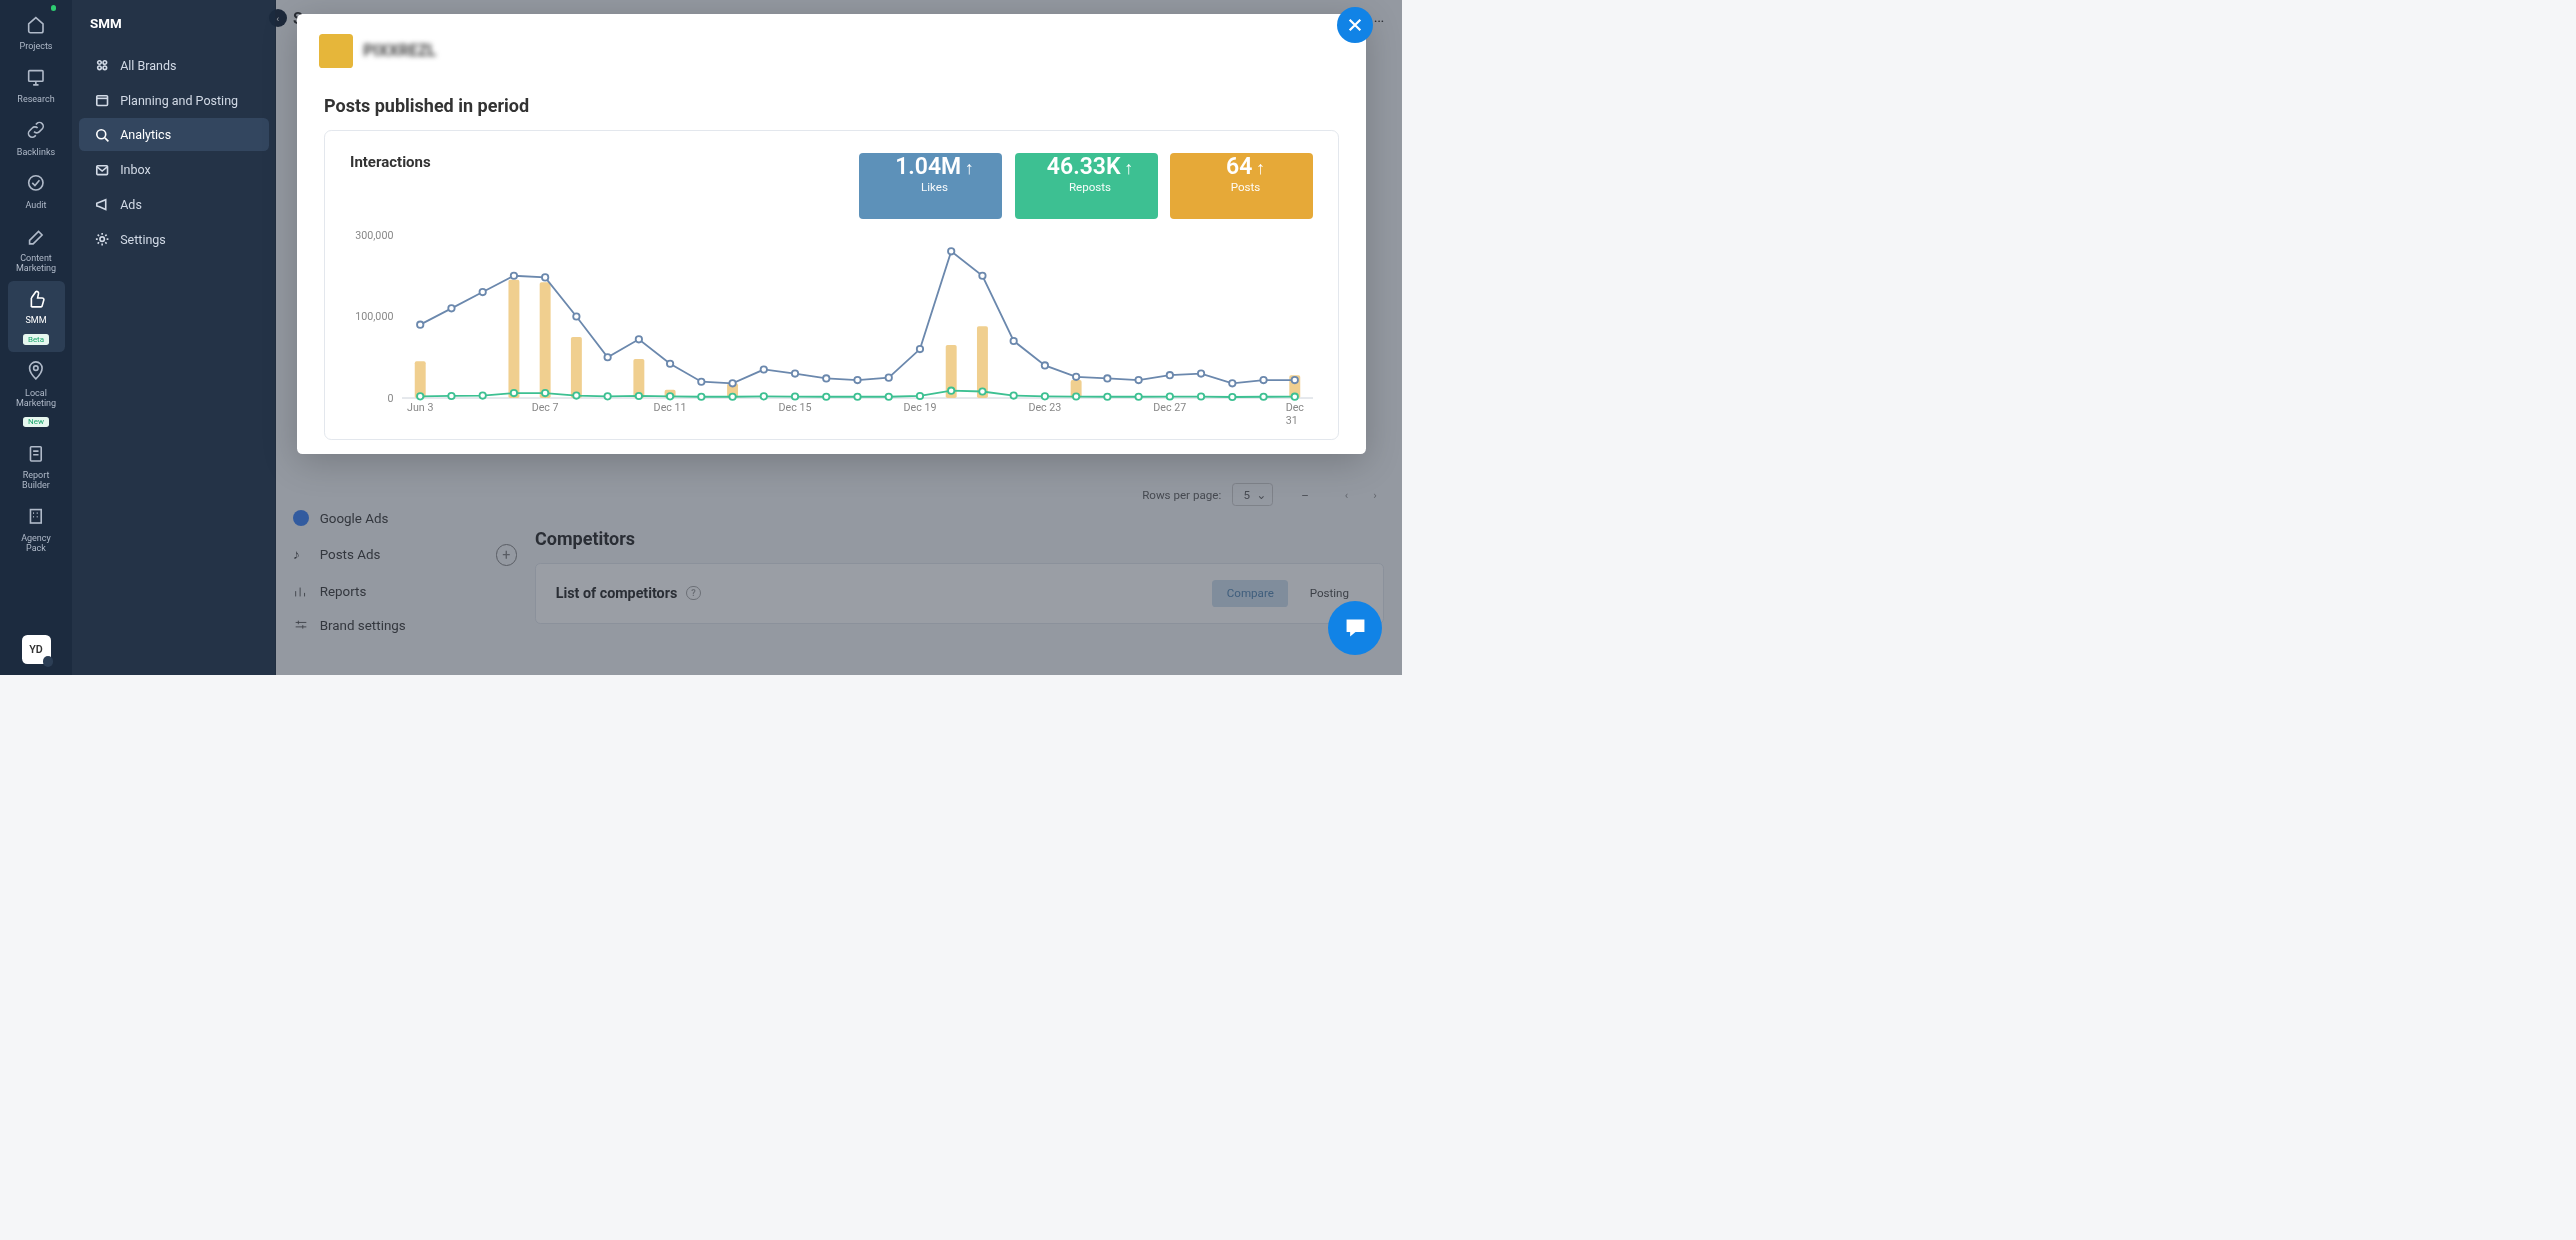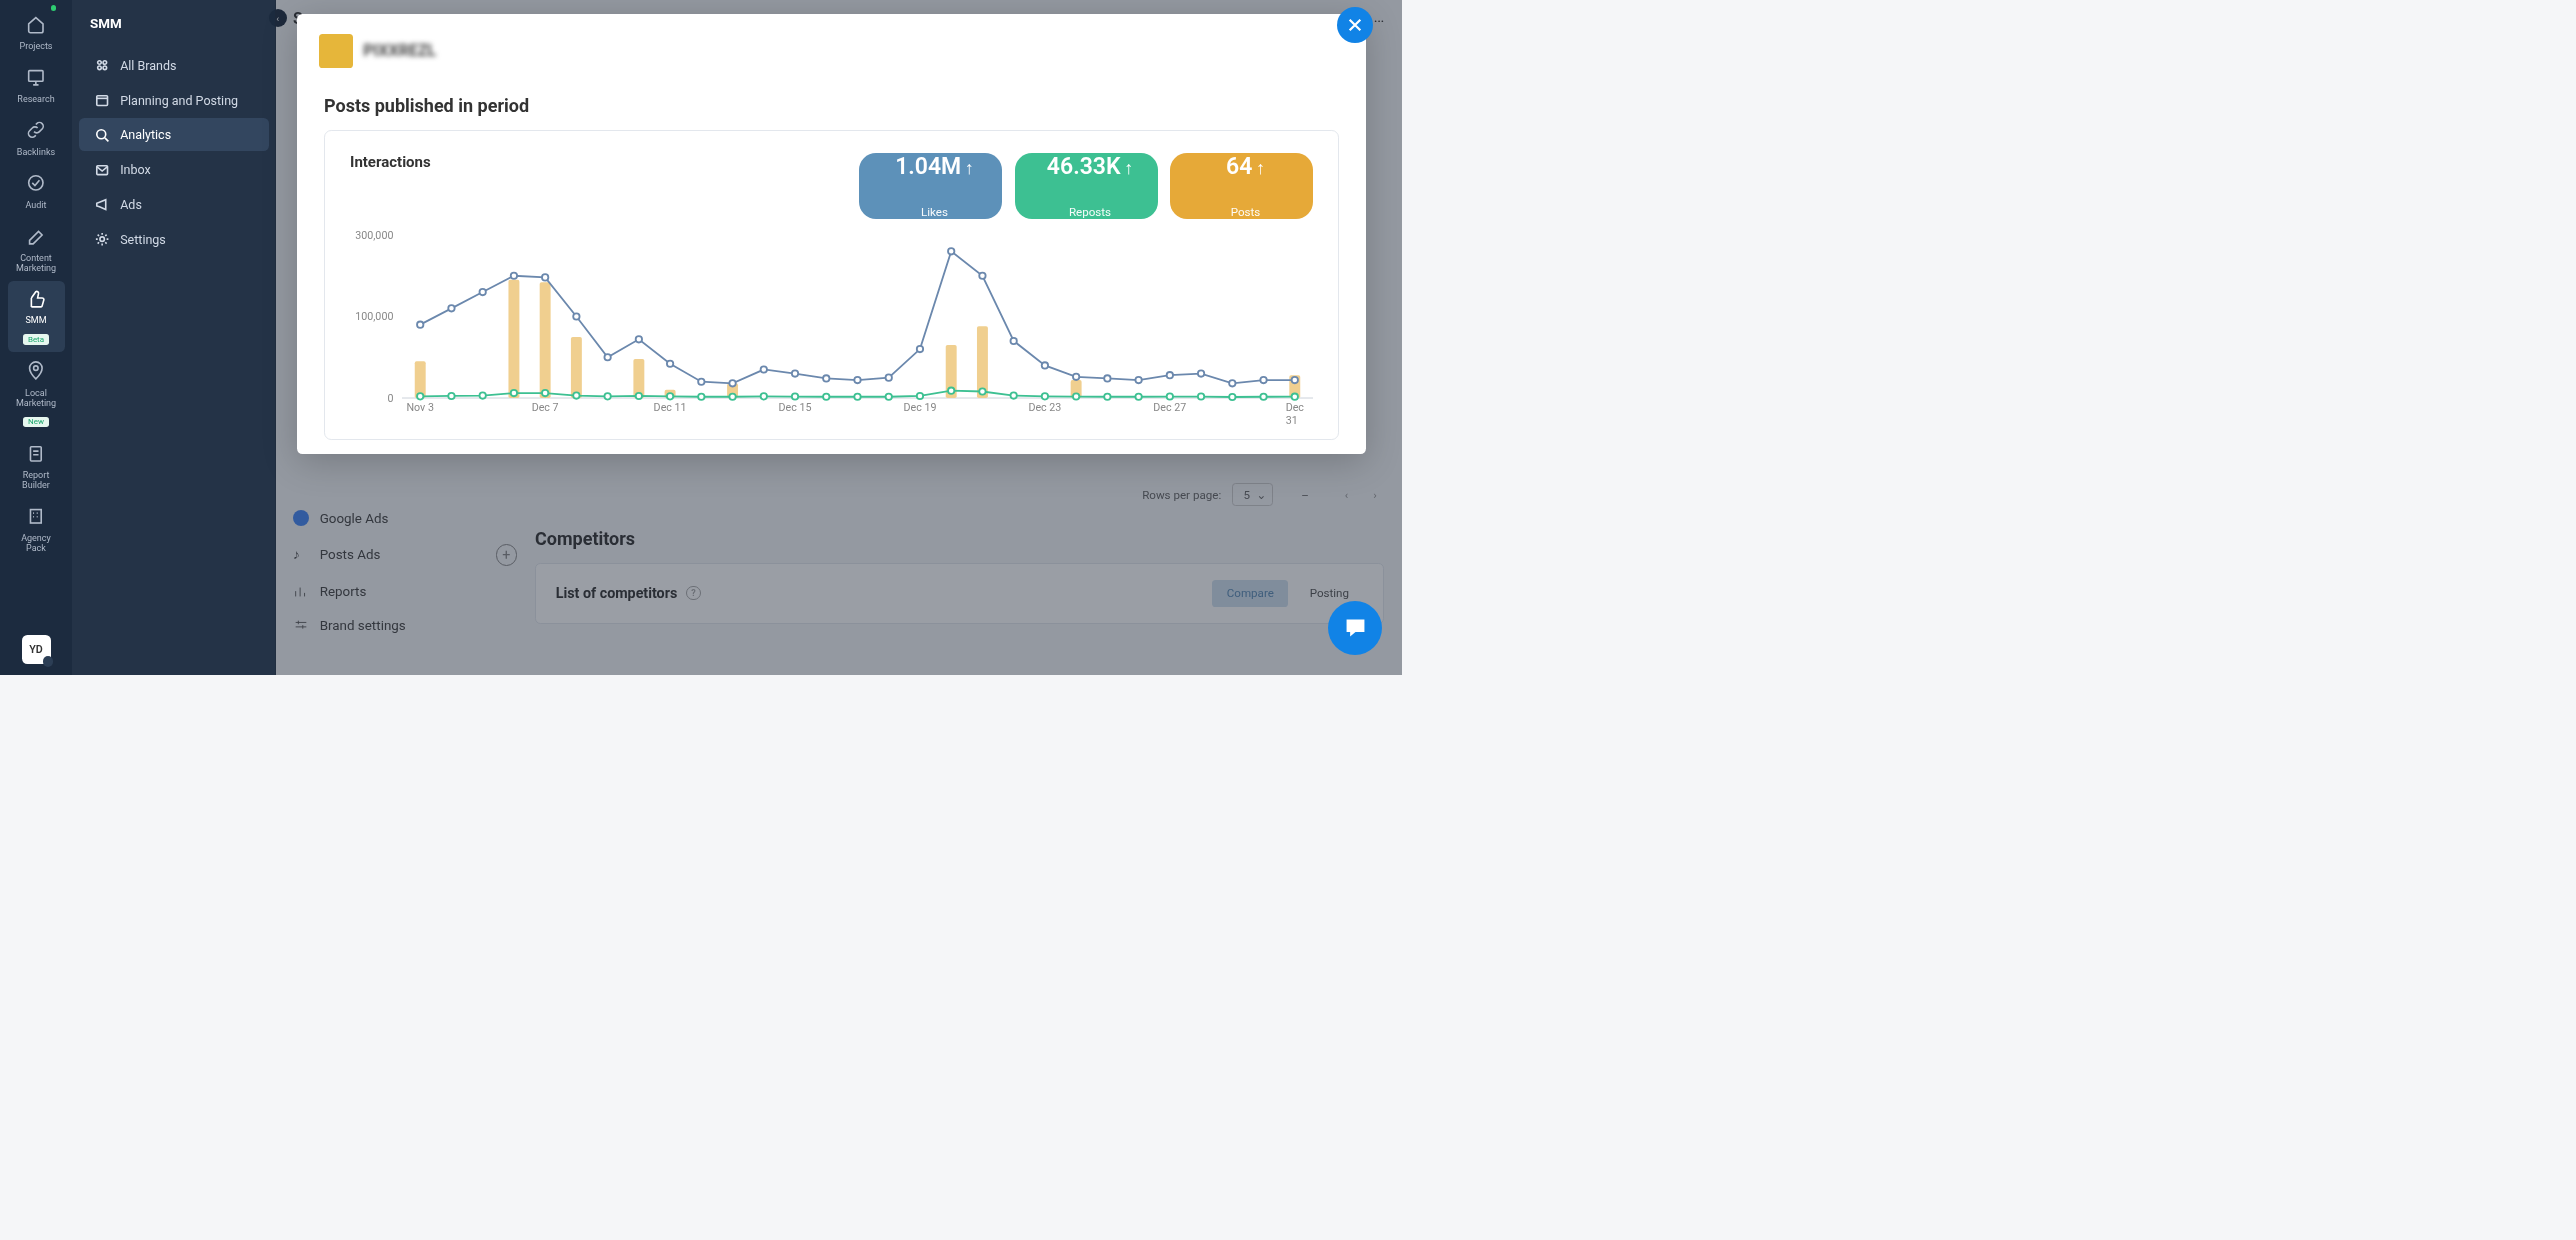--- a/index.html
+++ b/index.html
@@ -53,21 +53,21 @@
 .modal { position: absolute; left: 297px; right: 36px; top: 14.3px; background: #fff; border-radius: 5.4px; z-index: 30; box-shadow: 0 7.2px 36px rgba(0,0,0,0.2); padding-bottom: 14.3px; }
 .modal-close { position: absolute; right: -7.2px; top: -7.2px; width: 36px; height: 36px; background: #1183e6; border-radius: 50%; display: flex; align-items: center; justify-content: center; color: #fff; cursor: pointer; }
 .modal-head { display: flex; align-items: center; gap: 10.7px; padding: 19.7px 21.5px; }
 .modal-logo { width: 34px; height: 34px; background: #e6b63a; border-radius: 3.6px; }
 .modal-brand { font-size: 16px; font-weight: 700; color: #444; filter: blur(2.7px); }
 .modal-title { padding: 7.2px 27px 14.3px; font-size: 18px; font-weight: 700; color: #333; }
 .card { margin: 0 27px; border: 0.9px solid #e3e7ed; border-radius: 7.2px; padding: 21.5px 25px 16px; }
 .card-head { display: flex; align-items: flex-start; justify-content: space-between; margin-bottom: 16px; }
 .card-title { font-size: 15px; font-weight: 700; color: #333; }
 .stat-row { display: flex; gap: 12.5px; }
-.stat { width: 143px; height: 66px; border-radius: 17px; display: flex; flex-direction: column; align-items: center; justify-content: space-between; color: #fff; padding-left: 8px; }
+.stat { width: 143px; height: 66px; border-radius: 4px; display: flex; flex-direction: column; align-items: center; justify-content: flex-start; color: #fff; padding-left: 8px; }
 .stat-v { font-size: 23px; font-weight: 600; display: flex; align-items: center; gap: 3.6px; }
 .stat-l { font-size: 11.6px; opacity: 0.95; }
 .stat-likes { background: #5d91b9; }
 .stat-reposts { background: #3dc092; }
 .stat-posts { background: #e6a938; }
 .arrow-up::after { content: "↑"; font-size: 18px; }
 
 
 .chart-wrap { position: relative; height: 188px; }
 .chart-ylabels { position: absolute; left: 0; top: 0; bottom: 25px; width: 47px; text-align: right; }
@@ -378,21 +378,21 @@
             <circle class="pt pt-reposts" cx="740" cy="178.38" r="3.5"></circle>
             <circle class="pt pt-reposts" cx="774.2857142857143" cy="178.65" r="3.5"></circle>
             <circle class="pt pt-reposts" cx="808.5714285714286" cy="178.65" r="3.5"></circle>
             <circle class="pt pt-reposts" cx="842.8571428571429" cy="178.38" r="3.5"></circle>
             <circle class="pt pt-reposts" cx="877.1428571428571" cy="178.38" r="3.5"></circle>
             <circle class="pt pt-reposts" cx="911.4285714285714" cy="178.92" r="3.5"></circle>
             <circle class="pt pt-reposts" cx="945.7142857142857" cy="178.65" r="3.5"></circle>
             <circle class="pt pt-reposts" cx="980" cy="178.56" r="3.5"></circle>
           </svg></div>
       <div class="chart-xaxis" id="xaxis">
-          <div class="chart-xlabel" style="left: 2%;">Nov 3</div>
+          <div class="chart-xlabel" style="left: 2%;">Jun 3</div>
           <div class="chart-xlabel" style="left: 15.7143%;">Dec 7</div>
           <div class="chart-xlabel" style="left: 29.4286%;">Dec 11</div>
           <div class="chart-xlabel" style="left: 43.1429%;">Dec 15</div>
           <div class="chart-xlabel" style="left: 56.8571%;">Dec 19</div>
           <div class="chart-xlabel" style="left: 70.5714%;">Dec 23</div>
           <div class="chart-xlabel" style="left: 84.2857%;">Dec 27</div>
           <div class="chart-xlabel" style="left: 98%;">Dec 31</div>
         </div>
     </div>
   </div>

